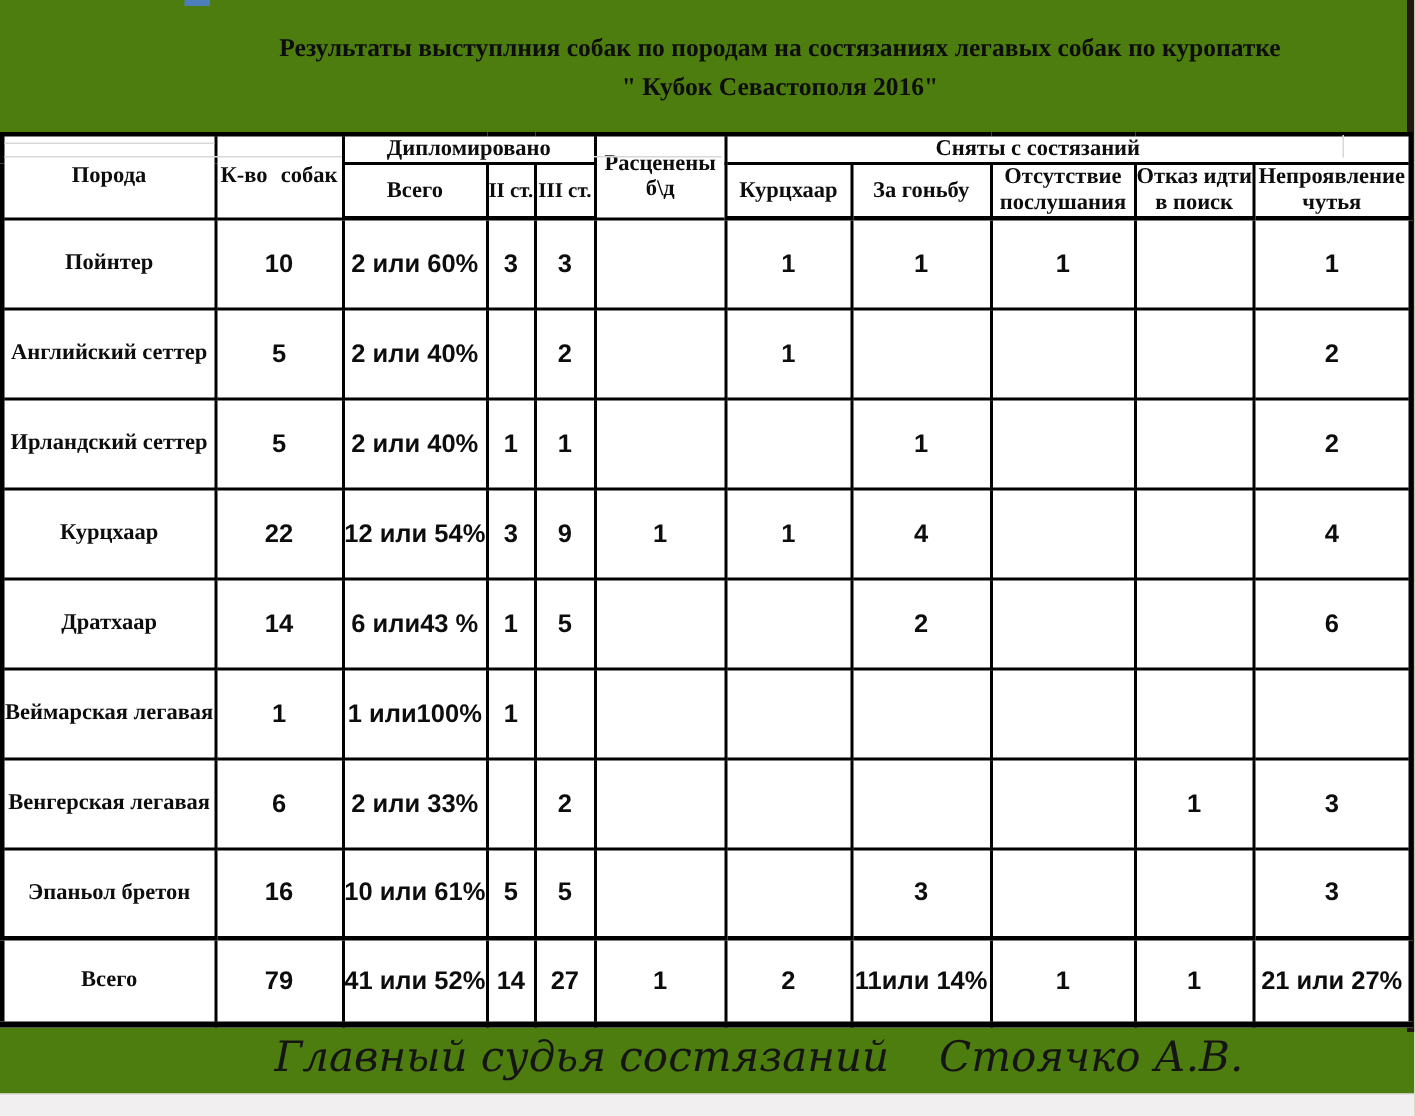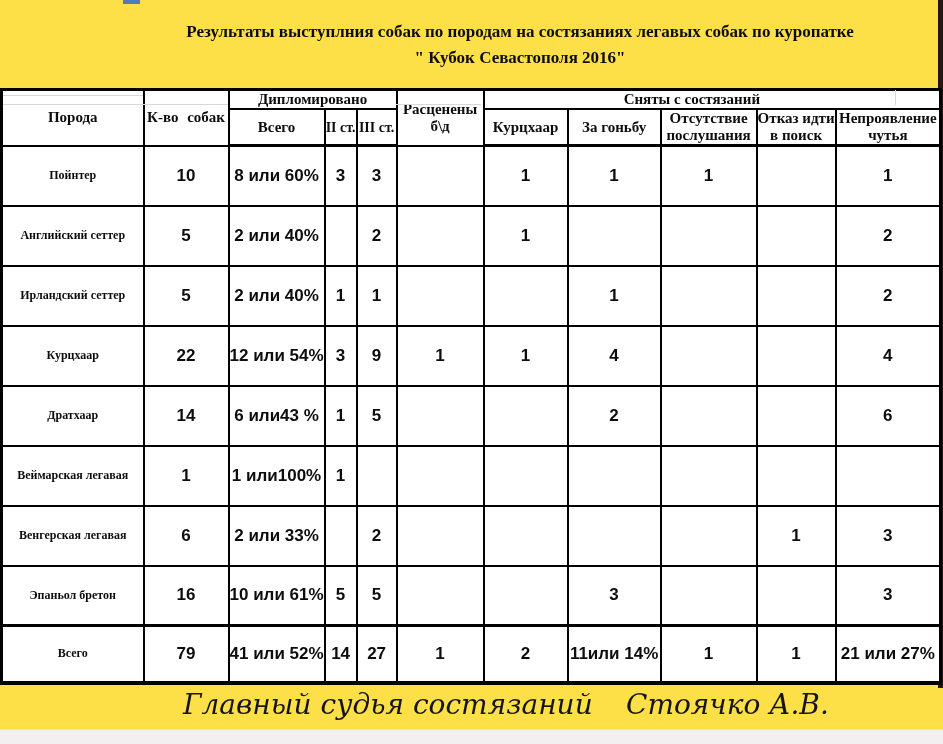--- a/index.html
+++ b/index.html
@@ -1,17 +1,17 @@
 <!DOCTYPE html>
 <html><head>
 <meta charset="utf-8">
 <style>
   html,body { margin:0; padding:0; background:#ffffff; }
   #app {
-    position:relative; width:943px; height:744px; background:#fde047;
+    position:relative; width:943px; height:744px; background:#4d7c0f;
     overflow:hidden; font-family:"Liberation Serif", serif; color:#0d0d0d;
   }
   
   .blue-mark { position:absolute; left:123px; top:0; width:17px; height:4px; background:#4d7ebc; }
   .edge-strip { position:absolute; left:938px; top:0; width:5px; height:688px; background:#241516; }
   .bottom-strip { position:absolute; left:0; top:729px; width:943px; height:15px; background:#f1efef; border-top:1px solid #e2e0e0; }
   .gridline { position:absolute; background:#d8d8d8; pointer-events:none; }
   .gl1 { left:3px;  top:95px;  width:140px; height:1px; }
   .gl2 { left:3px;  top:104px; width:225px; height:1px; }
   .gl3 { left:396px; top:104px; width:85px; height:1px; }
@@ -34,21 +34,21 @@
   .results th { font-size:15px; font-weight:bold; line-height:17px; }
   tr.h1 { height:14px; }
   tr.h2 { height:36px; }
   tr.h2 th { border-bottom:3px solid #000; }
   th.small-deg { font-size:14px;text-align:center; }
   th.removed-group { padding-right:40px; }
   th.count-h { word-spacing:5px; }
   tr.data-row { height:60px; }
   tr.total-row { height:57px; }
   tr.total-row td { border-top:3px solid #000; }
-  td.breed { font-family:"Liberation Serif", serif; font-weight:bold; font-size:12px; }
+  td.breed { font-family:"Liberation Serif", serif; font-weight:bold; font-size:15px; }
   td.num { font-family:"Liberation Sans", sans-serif; font-weight:bold; font-size:17px; }
 
   
   .signature { position:absolute; left:0; top:686px; width:943px; height:42px;
                font-family:"DejaVu Serif", serif; font-style:italic; font-size:28px; color:#151515; }
   .sig-role { position:absolute; left:183px; top:2px; }
   .sig-name { position:absolute; left:626px; top:2px; }
 </style>
 </head>
 <body>
@@ -105,21 +105,21 @@
         <th>
           <span>Непроявление</span><br>
           <span>чутья</span>
         </th>
       </tr>
     </thead>
     <tbody>
         <tr class="data-row">
           <td class="breed">Пойнтер</td>
           <td class="num">10</td>
-          <td class="num">8 или 60%</td>
+          <td class="num">2 или 60%</td>
           <td class="num">3</td>
           <td class="num">3</td>
           <td class="num"></td>
           <td class="num">1</td>
           <td class="num">1</td>
           <td class="num">1</td>
           <td class="num"></td>
           <td class="num">1</td>
         </tr>
         <tr class="data-row">

